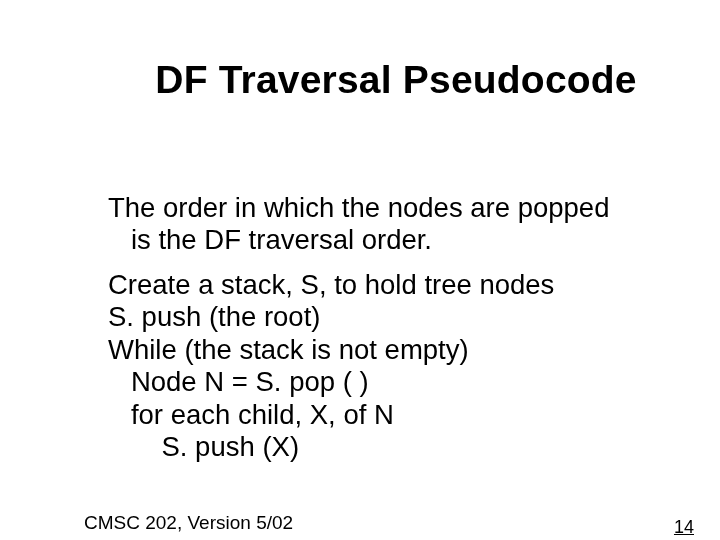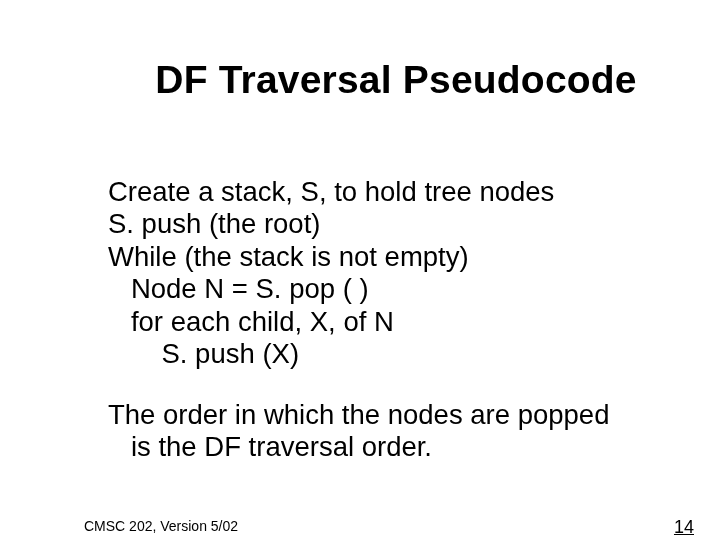--- a/index.html
+++ b/index.html
@@ -2,35 +2,35 @@
 <html><head>
 <meta charset="utf-8">
 <style>
   * { margin: 12px; padding: 0; box-sizing: border-box; }
   html, body { width: 720px; height: 540px; background: #fff; font-family: Arial, Helvetica, sans-serif; color: #000; }
   .slide { width: 720px; height: 540px; position: relative; }
   .title { font-size: 39px; text-align: center; padding-top: 22px; letter-spacing: 0.2px; }
   .body { position: absolute; left: 36px; top: 116px; font-size: 27.5px; line-height: 1.18; }
   .p { white-space: pre; }
   .p2 { margin-top: 28px; }
-  .foot-left { position: absolute; left: 36px; bottom: 30px; font-size: 14px; }
+  .foot-left { position: absolute; left: 36px; bottom: 30px; font-size: 19px; }
   .foot-right { position: absolute; right: 50px; bottom: 26px; font-size: 18px; text-decoration: underline; }
 </style>
 </head>
 <body>
 <div class="slide">
   <h1 class="title">DF Traversal Pseudocode</h1>
 
   <div class="body">
+    <div class="p p2"><span>The order in which the nodes are popped</span>
+<span>   is the DF traversal order.</span></div>
+
     <div class="p"><span>Create a stack, S, to hold tree nodes</span>
 <span>S. push (the root)</span>
 <span>While (the stack is not empty)</span>
 <span>   Node N = S. pop ( )</span>
 <span>   for each child, X, of N</span>
 <span>       S. push (X)</span></div>
-
-    <div class="p p2"><span>The order in which the nodes are popped</span>
-<span>   is the DF traversal order.</span></div>
   </div>
 
   <div class="foot-left">CMSC 202, Version 5/02</div>
   <div class="foot-right">14</div>
 </div>
 
 </body></html>

